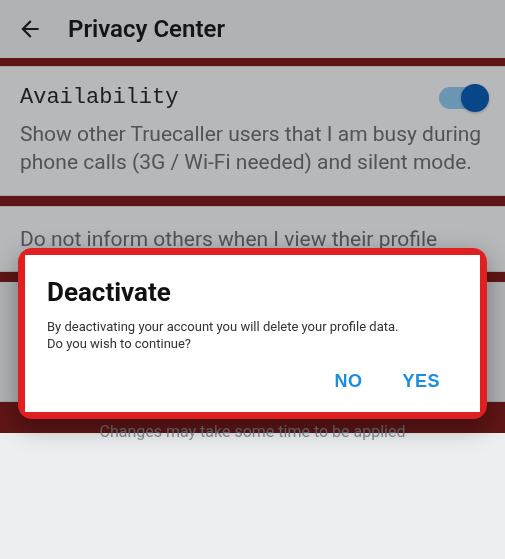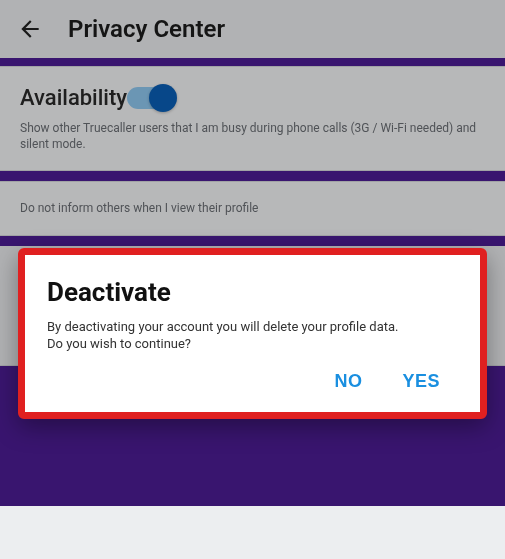--- a/index.html
+++ b/index.html
@@ -1,37 +1,37 @@
 <!DOCTYPE html>
 <html><head>
 <meta charset="utf-8">
 <style>
   * { box-sizing: border-box; margin: 0; padding: 0; }
   html, body { width: 505px; height: 559px; font-family: Roboto, Arial, sans-serif; background: #eceef0; overflow: hidden; }
-  .screen { position: relative; width: 505px; height: 506px; background: #4c1d95; }
+  .screen { position: relative; width: 505px; height: 433px; background: #7f1d1d; }
   .appbar { display: flex; align-items: center; height: 58px; padding: 0 16px; background: #eceef0; }
   .appbar .back { width: 28px; height: 28px; display: flex; align-items: center; justify-content: center; margin-right: 24px; color: #222; }
   .appbar .title { font-size: 24px; font-weight: 600; color: #1c1c1c; }
   .section { background: #f5f6f7; border-top: 1px solid #d7dadd; border-bottom: 1px solid #d7dadd; padding: 18px 20px 18px 20px; margin-top: 8px; }
   .section + .section { margin-top: 10px; }
-  .row { display: flex; align-items: center; justify-content: flex-start; margin-bottom: 10px; }
+  .row { display: flex; align-items: center; justify-content: space-between; margin-bottom: 10px; font-family: Liberation Mono, monospace; }
   .row-title { font-size: 22px; color: #2a2a2a; font-weight: 500; }
-  .desc { font-size: 12px; line-height: 1.35; color: #6b6f75; }
+  .desc { font-size: 21px; line-height: 1.35; color: #6b6f75; }
   .toggle { width: 46px; height: 22px; border-radius: 11px; position: relative; }
   .toggle .track { position: absolute; inset: 0; border-radius: 11px; }
   .toggle .knob { position: absolute; top: -3px; width: 28px; height: 28px; border-radius: 50%; box-shadow: 0 1px 3px rgba(0,0,0,.25); }
   .toggle.on .track { background: #8fc8f0; }
   .toggle.on .knob { right: -4px; background: #0a5fb7; }
   .toggle.off .track { background: #c5c9cc; }
   .toggle.off .knob { left: 0; background: #6c7277; }
   .spacer { height: 120px; background: #eceef0; border-bottom: 1px solid #d7dadd; margin-top: 10px; }
   .footer-note { text-align: center; font-size: 16px; color: #8a8f94; margin-top: 20px; }
   .scrim { position: absolute; inset: 0; background: rgba(0,0,0,.25); pointer-events: none; }
   .dialog-wrap { position: absolute; left: 18px; right: 18px; top: 248px; }
-  .dialog-border { border: 7px solid #e02020; border-radius: 6px; box-shadow: 0 8px 24px rgba(0,0,0,.35); }
+  .dialog-border { border: 7px solid #e02020; border-radius: 14px; box-shadow: 0 8px 24px rgba(0,0,0,.35); }
   .dialog { background: #fff; padding: 22px 22px 10px 22px; }
   .dialog h2 { font-size: 26px; font-weight: 700; color: #111; margin-bottom: 12px; }
   .dialog p { font-size: 13px; line-height: 1.3; color: #333; }
   .dialog .actions { display: flex; justify-content: flex-end; gap: 40px; padding: 18px 18px 10px 0; }
   .dialog .btn { font-size: 18px; font-weight: 700; letter-spacing: .5px; color: #1a8fe0; background: none; border: none; cursor: pointer; }
 </style>
 </head>
 <body>
 
 <div class="screen">

